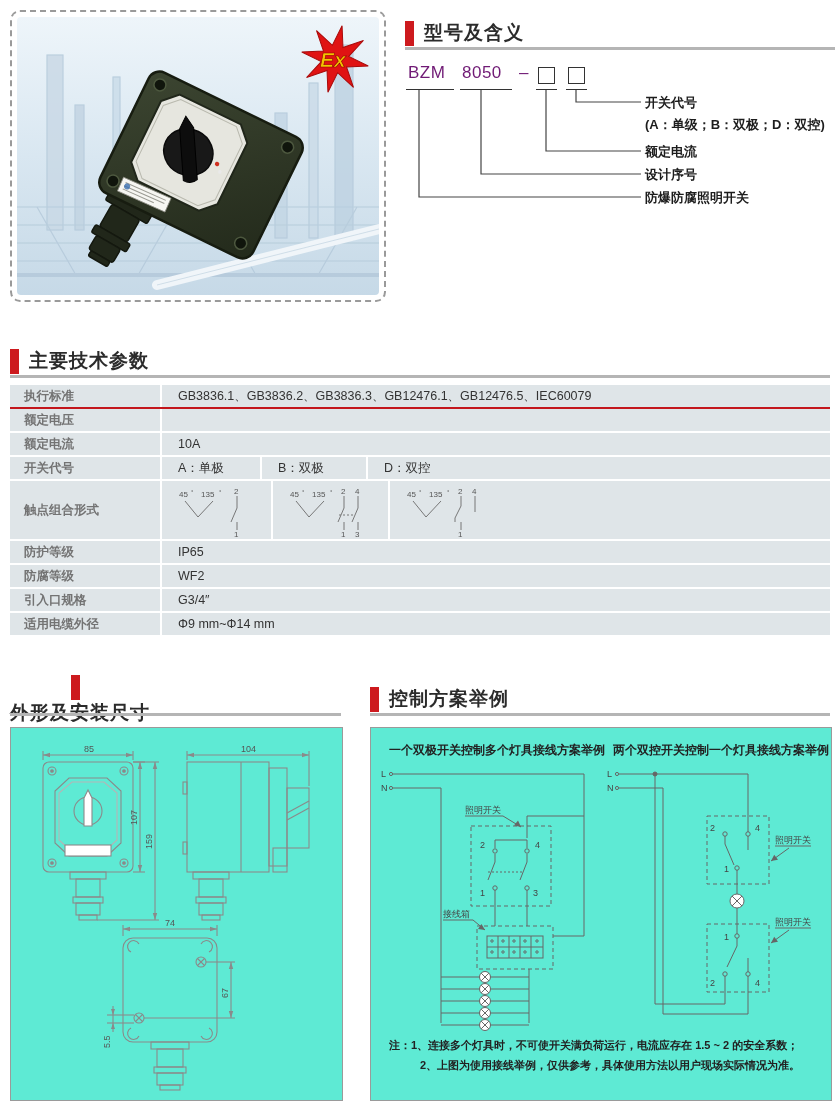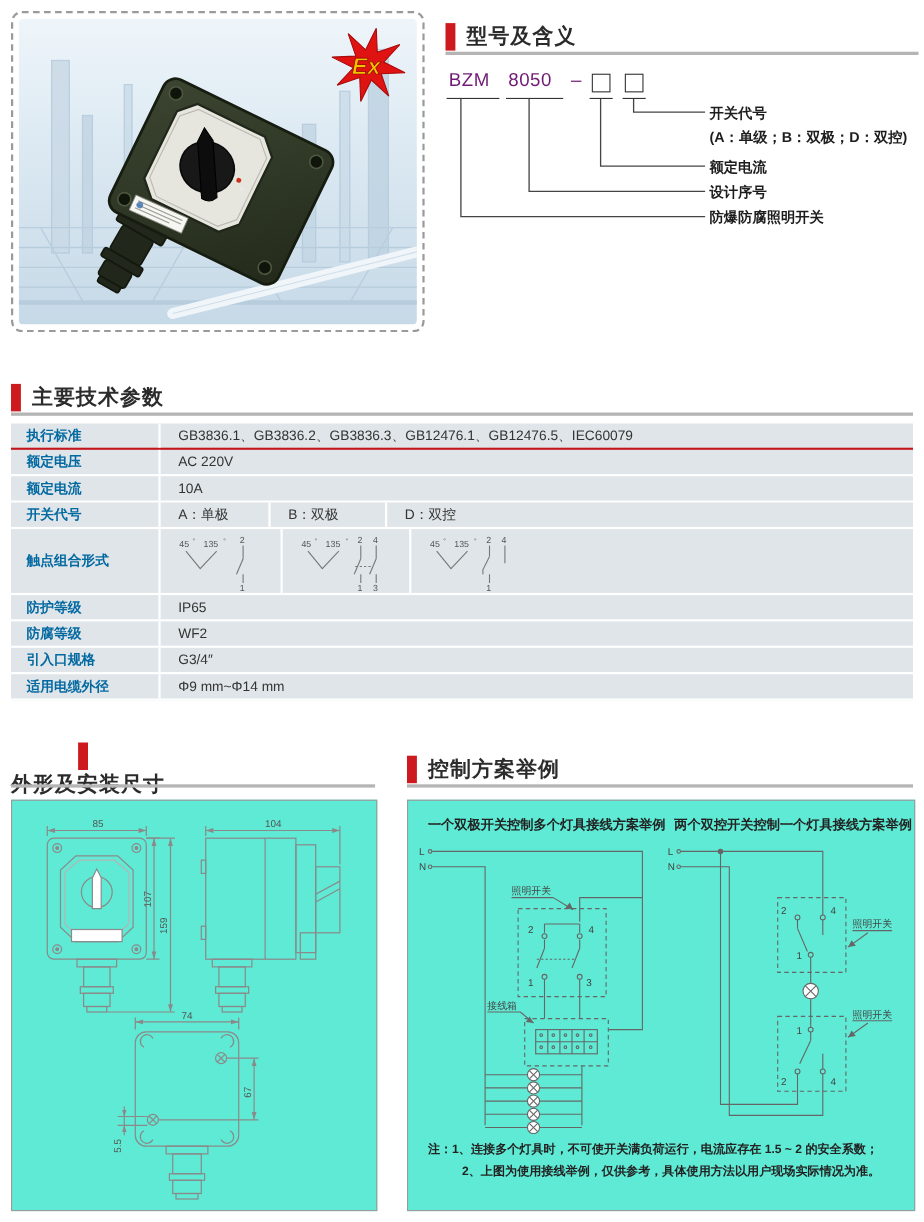--- a/index.html
+++ b/index.html
@@ -19,22 +19,22 @@
   .m-code{position:absolute;font-size:17px;color:#701a75;letter-spacing:.5px;}
   .m-box{position:absolute;width:15px;height:15px;border:1.6px solid #333;background:#fff;}
   .m-ul{position:absolute;border-top:1.6px solid #333;height:0;}
   .m-label{position:absolute;left:240px;color:#1d1d1d;font-weight:600;white-space:nowrap;}
   .m-lines{position:absolute;left:0;top:0;}
   
   .ptable{position:absolute;left:10px;top:385px;width:820px;}
   .prow{display:flex;background:#dfe5e8;border-bottom:2px solid #ffffff;height:22px;}
   .prow.first{border-bottom-color:#c3161c;}
   .prow.contact{height:58px;}
-  .pcell-label{width:136px;box-sizing:border-box;padding-left:14px;display:flex;align-items:center;
-               font-weight:700;font-size:12.5px;color:#0369a1;border-right:2px solid #fff;font-family:Liberation Serif, serif;}
+  .pcell-label{width:152px;box-sizing:border-box;padding-left:14px;display:flex;align-items:center;
+               font-weight:700;font-size:12.5px;color:#737373;border-right:2px solid #fff;font-family:Liberation Serif, serif;}
   .pcell-value{flex:1;display:flex;align-items:center;padding-left:16px;font-size:12.5px;color:#333;}
   .pcell-a{width:100px;border-right:2px solid #fff;}
   .pcell-b{width:106px;border-right:2px solid #fff;}
   .pcell-d{flex:1;}
   .pcell-mid{box-sizing:border-box;display:flex;align-items:center;padding-left:16px;font-size:12.5px;color:#333;}
   .pcell-diagram{display:flex;align-items:center;padding-left:9px;}
   
   .draw-box{position:absolute;border:1.5px solid #9a9a9a;background:#5eead4;}
   .wire-title{position:absolute;font-size:12px;font-weight:700;color:#222;white-space:nowrap;}
   .note{position:absolute;font-size:11px;font-weight:700;color:#222;line-height:1.8;}
@@ -163,21 +163,20 @@
   </div>
   <div class="sec-rule" style="left:10px;top:375px;width:820px;"></div>
 
   <div class="ptable">
     <div class="prow first">
       <div class="pcell-label">执行标准</div>
       <div class="pcell-value">GB3836.1、GB3836.2、GB3836.3、GB12476.1、GB12476.5、IEC60079</div>
     </div>
     <div class="prow">
       <div class="pcell-label">额定电压</div>
-      <div class="pcell-value">AC 220V</div>
     </div>
     <div class="prow">
       <div class="pcell-label">额定电流</div>
       <div class="pcell-value">10A</div>
     </div>
     <div class="prow">
       <div class="pcell-label">开关代号</div>
       <div class="pcell-mid pcell-a">A：单极</div>
       <div class="pcell-mid pcell-b">B：双极</div>
       <div class="pcell-mid pcell-d">D：双控</div>

